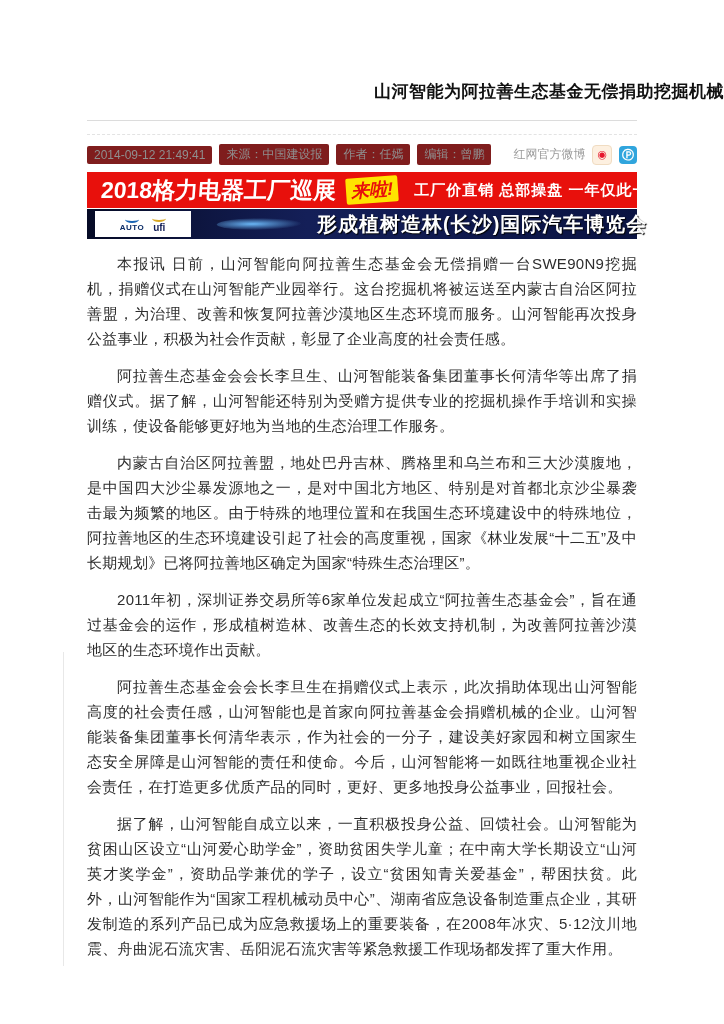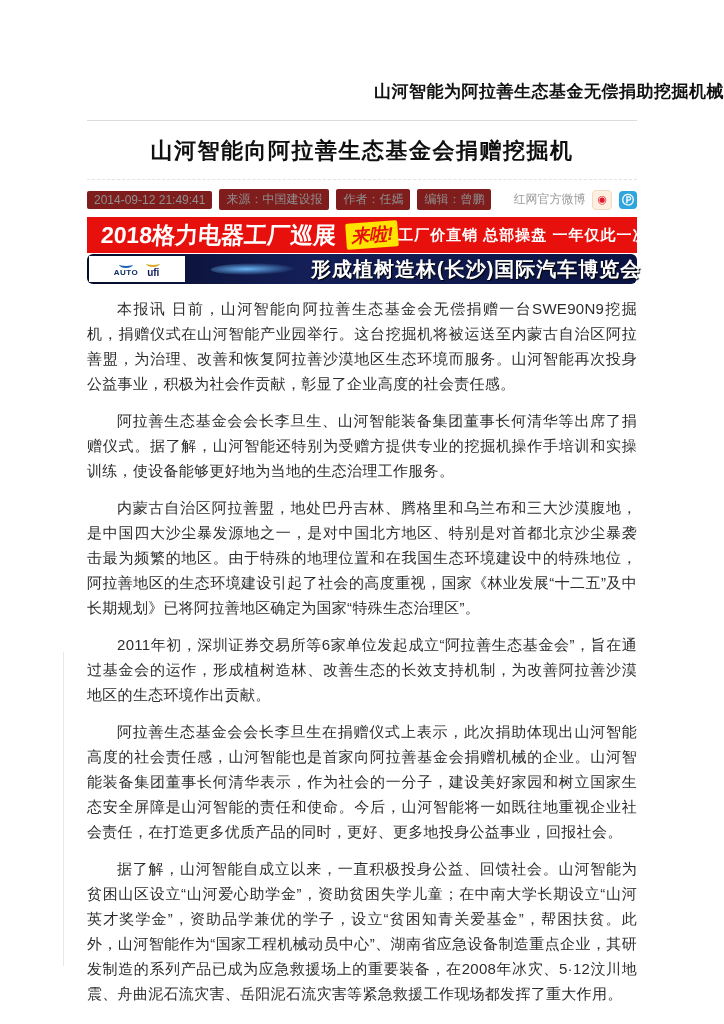--- a/index.html
+++ b/index.html
@@ -33,26 +33,26 @@
   .ad-gree{
     margin-top:7px;height:36px;background:#e8100c;display:flex;align-items:center;
     padding:0 8px 0 14px;box-sizing:border-box;cursor:pointer;
   }
   .gree-title{color:#fff;font-size:23px;font-weight:800;transform:skewX(-4deg);white-space:nowrap;}
   .gree-badge{
     background:#ffe400;color:#e8100c;font-weight:800;font-size:18px;font-style:italic;
     padding:1px 5px;margin-left:10px;transform:rotate(-4deg);border-radius:2px;white-space:nowrap;
   }
   .gree-tagline{
-    color:#fff;font-weight:700;font-size:15px;letter-spacing:1px;white-space:nowrap;
+    color:#fff;font-weight:700;font-size:15px;margin-left:16px;letter-spacing:1px;white-space:nowrap;
   }
   
   .ad-expo{
     margin-top:1px;height:30px;background:linear-gradient(90deg,#060b26 0%,#141f58 40%,#0a1342 100%);
-    display:flex;align-items:center;padding:2px;box-sizing:border-box;cursor:pointer;border-radius:6px;
+    display:flex;align-items:center;padding:8px;box-sizing:border-box;cursor:pointer;
   }
   .expo-logos{
     background:#fff;height:26px;width:96px;display:flex;align-items:center;
     justify-content:center;gap:8px;flex:0 0 auto;
   }
   .mini-logo{display:flex;flex-direction:column;align-items:center;line-height:1;}
   .mini-logo .mark{width:14px;height:5px;border-radius:50%;margin-bottom:1px;}
   .mark-auto{border-bottom:2px solid #1763b3;}
   .mark-ufi{border-bottom:2px solid #d8a826;}
   .logo-auto-text{font-size:8px;font-weight:800;color:#0a2b66;letter-spacing:0.5px;}
@@ -74,21 +74,20 @@
   }
   .faint-line{position:absolute;left:63px;top:652px;width:1px;height:314px;background:#e8e8e8;}
 </style>
 </head>
 <body>
 
 <h1 class="page-heading">山河智能为阿拉善生态基金无偿捐助挖掘机械</h1>
 
 <div class="content">
 
-  <h2 class="article-title">山河智能向阿拉善生态基金会捐赠挖掘机</h2>
   <div class="title-sep"></div>
 
   <div class="meta-row">
     <span class="pill">2014-09-12 21:49:41</span>
     <span class="pill">来源：中国建设报</span>
     <span class="pill">作者：任嫣</span>
     <span class="pill">编辑：曾鹏</span>
     <span class="weibo-label">红网官方微博</span>
     <span class="icon icon-sina">◉</span>
     <span class="icon icon-tencent">Ⓟ</span>

